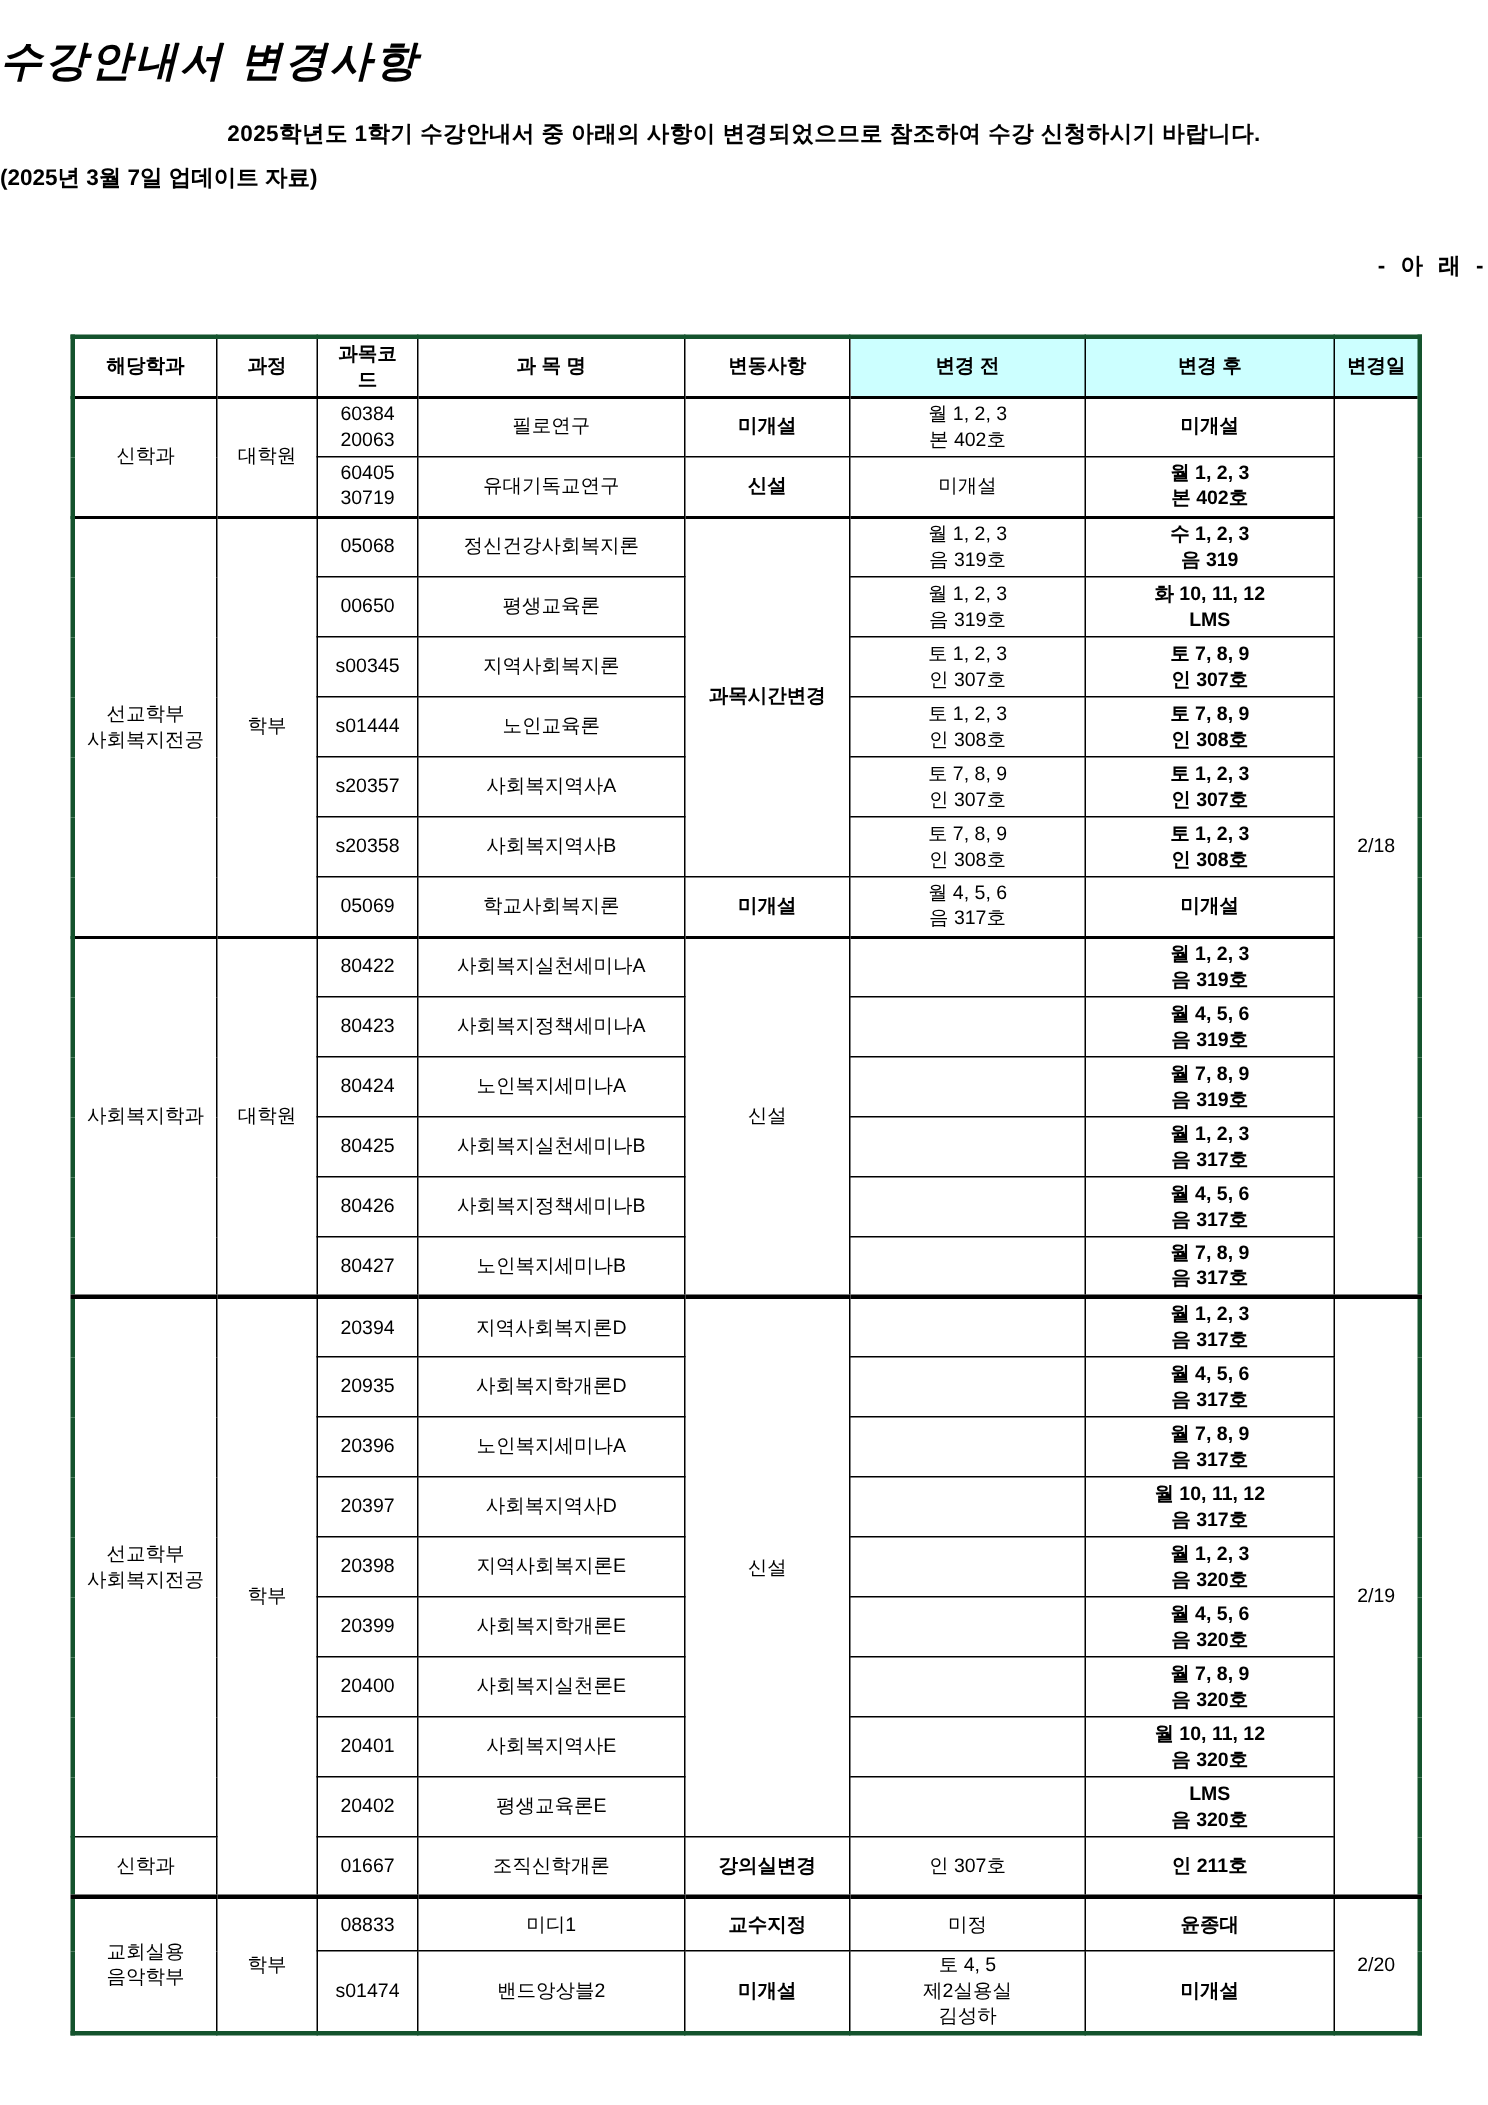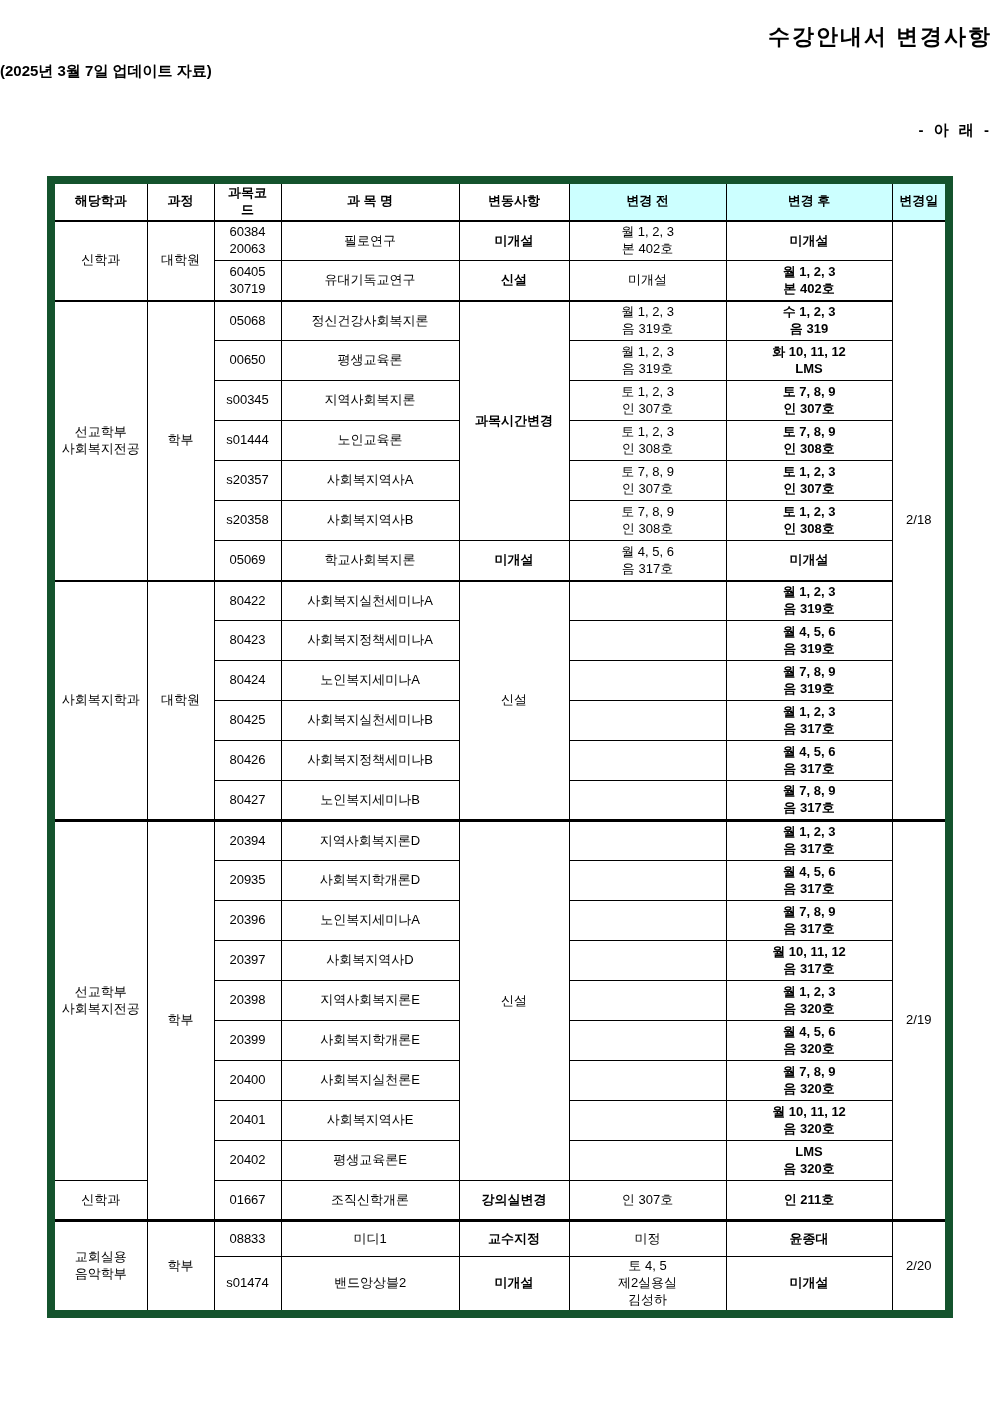--- a/index.html
+++ b/index.html
@@ -7,24 +7,25 @@
   body {
     width: 992px; height: 1403px;
     font-family: "Liberation Sans", "DejaVu Sans", sans-serif;
     color: #000000;
     overflow: hidden;
   }
   .page { width: 992px; height: 1403px; position: relative; }
 
   .doc-title {
     padding-top: 22px;
-    text-align: right;
-    font-size: 22px;
+    text-align: left;
+    font-size: 28px;
     font-weight: bold;
     letter-spacing: 2px;
+    font-style: italic;
   }
   .doc-subtitle {
     margin-top: 20px;
     text-align: center;
     font-size: 15px;
     font-weight: bold;
     letter-spacing: 0.3px;
   }
   .doc-note {
     margin-top: 10px;
@@ -37,21 +38,21 @@
     font-size: 15px;
     font-weight: bold;
     letter-spacing: 3px;
   }
 
   table.changes {
     margin: 36px 0 0 47px;
     border-collapse: collapse;
     table-layout: fixed;
     width: 898px;
-    border: 8px solid #14532d;
+    border: 3px solid #14532d;
   }
   table.changes th, table.changes td {
     border: 1px solid #000;
     text-align: center;
     vertical-align: middle;
     font-size: 13px;
     line-height: 1.3;
     white-space: pre-line;
     padding: 1px 2px;
     overflow: hidden;
@@ -72,20 +73,21 @@
   col.c-chg  { width: 110px; }
   col.c-before { width: 157px; }
   col.c-after  { width: 166px; }
   col.c-date { width: 57px; }
 </style>
 </head>
 <body>
 
 <div class="page" data-name="document-page">
   <div class="doc-title" data-name="page-title">수강안내서 변경사항</div>
+  <div class="doc-subtitle" data-name="page-subtitle">2025학년도 1학기 수강안내서 중 아래의 사항이 변경되었으므로 참조하여 수강 신청하시기 바랍니다.</div>
   <div class="doc-note" data-name="update-note">(2025년 3월 7일 업데이트 자료)</div>
   <div class="doc-below" data-name="below-label">- 아 래 -</div>
 
   <table class="changes" data-name="changes-table">
     <colgroup>
       <col class="c-dept">
         <col class="c-prog">
         <col class="c-code">
         <col class="c-name">
       <col class="c-chg">

